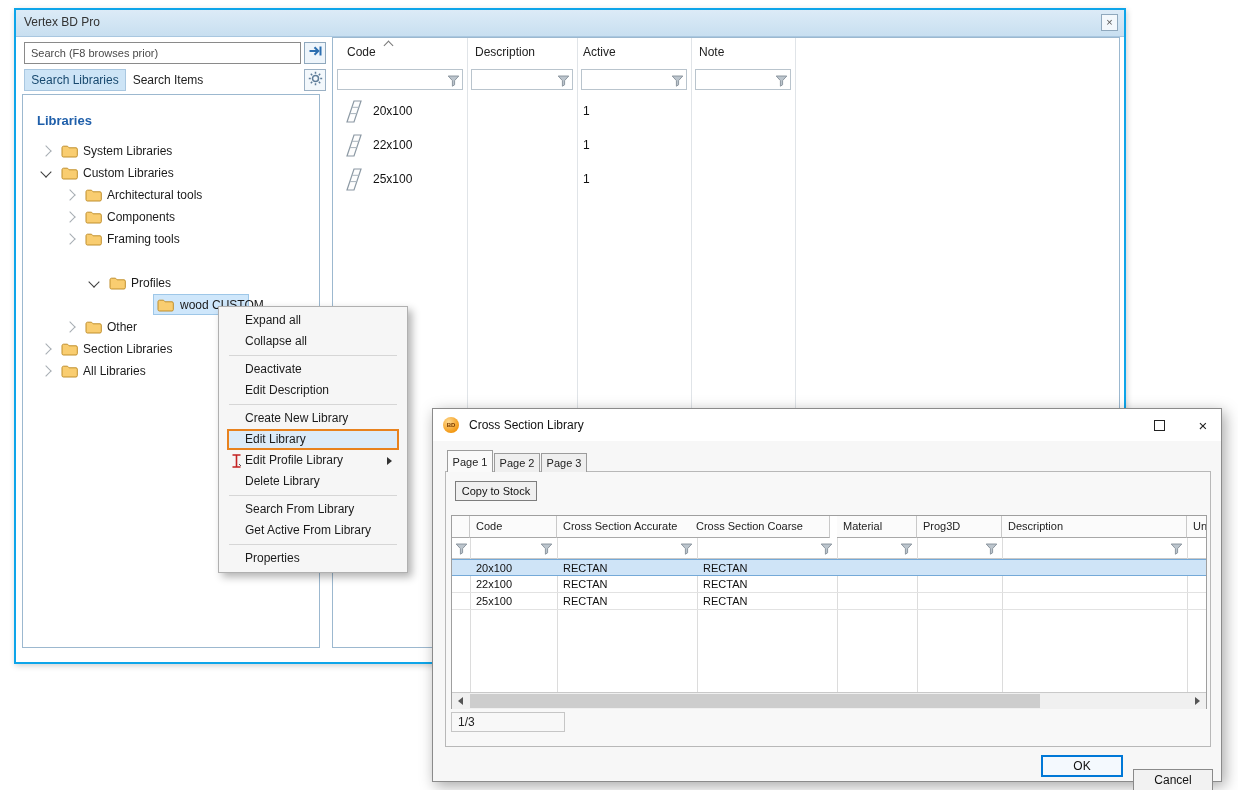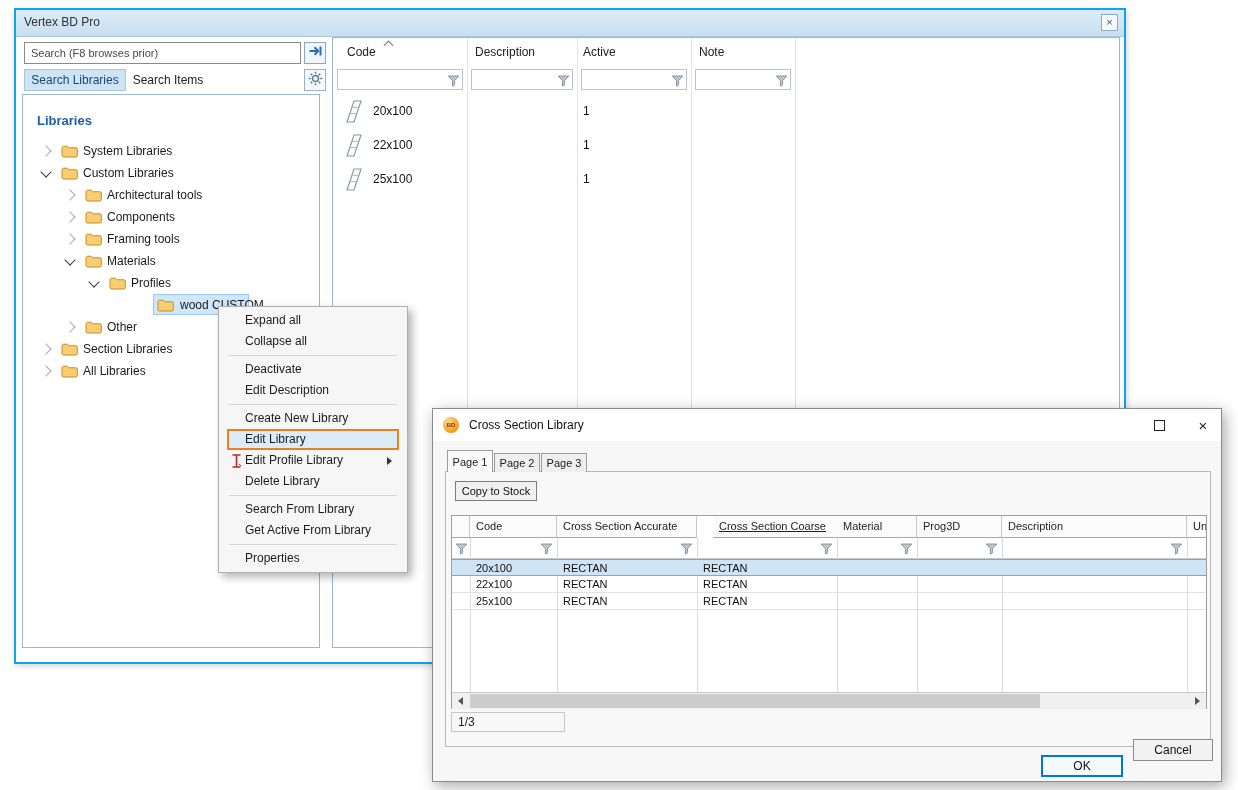--- a/index.html
+++ b/index.html
@@ -90,21 +90,21 @@
   .dg-hscroll { position:absolute; left:0; top:176px; width:754px; height:17px; background:#f0f0f0; border-top:1px solid #c9c9c9; box-sizing:border-box; }
   .sb-btn { position:absolute; top:0; width:17px; height:16px; display:flex; align-items:center; justify-content:center; }
   .tri-left { width:0; height:0; border-right:5px solid #555; border-top:4px solid transparent; border-bottom:4px solid transparent; }
   .tri-right { width:0; height:0; border-left:5px solid #555; border-top:4px solid transparent; border-bottom:4px solid transparent; }
   .sb-thumb { position:absolute; left:18px; top:1px; width:570px; height:14px; background:#cdcdcd; }
 
   .pager { position:absolute; left:18px; top:303px; width:114px; height:20px; border:1px solid #c6c6c6; box-sizing:border-box;
     font-size:12px; color:#222; padding:2px 0 12px 6px; background:#f8f8f8; z-index:2; }
   .ok-btn { position:absolute; left:608px; top:346px; width:82px; height:22px; border:2px solid #0078d7; background:#f4f9fe;
     font-family:"Liberation Sans",sans-serif; font-size:12px; color:#111; z-index:2; }
-  .cancel-btn { position:absolute; left:700px; top:330px; width:80px; height:22px; border:1px solid #8a8a8a; background:#f2f2f2;
+  .cancel-btn { position:absolute; left:700px; top:360px; width:80px; height:22px; border:1px solid #8a8a8a; background:#f2f2f2;
     font-family:"Liberation Sans",sans-serif; font-size:12px; color:#111; z-index:2; }
 </style>
 </head>
 <body>
 
 <div class="stage">
 
   <div class="main-window">
     <div class="mw-titlebar">
       <span class="mw-title">Vertex BD Pro</span>
@@ -173,27 +173,20 @@
       </div>
 
       <div class="tree-row" style="top:133px;">
         <span class="chev" style="left:43px;"></span>
         <span class="folder" style="left:62px;"><svg width="17" height="13" viewBox="0 0 17 13">
               <path d="M1 3c0-1 .5-1.8 1.5-1.8h4l1.6 1.6H15c.8 0 1.3.6 1.3 1.3v6.6c0 .8-.6 1.3-1.3 1.3H2.3C1.5 12 1 11.4 1 10.6Z" fill="#f9cd70" stroke="#c08f2c"></path>
             </svg></span>
         <span class="tlabel" style="left:84px;">Framing tools</span>
       </div>
 
-      <div class="tree-row" style="top:155px;">
-        <span class="chev expanded" style="left:43px;"></span>
-        <span class="folder" style="left:62px;"><svg width="17" height="13" viewBox="0 0 17 13">
-              <path d="M1 3c0-1 .5-1.8 1.5-1.8h4l1.6 1.6H15c.8 0 1.3.6 1.3 1.3v6.6c0 .8-.6 1.3-1.3 1.3H2.3C1.5 12 1 11.4 1 10.6Z" fill="#f9cd70" stroke="#c08f2c"></path>
-            </svg></span>
-        <span class="tlabel" style="left:84px;">Materials</span>
-      </div>
 
       <div class="tree-row" style="top:177px;">
         <span class="chev expanded" style="left:67px;"></span>
         <span class="folder" style="left:86px;"><svg width="17" height="13" viewBox="0 0 17 13">
               <path d="M1 3c0-1 .5-1.8 1.5-1.8h4l1.6 1.6H15c.8 0 1.3.6 1.3 1.3v6.6c0 .8-.6 1.3-1.3 1.3H2.3C1.5 12 1 11.4 1 10.6Z" fill="#f9cd70" stroke="#c08f2c"></path>
             </svg></span>
         <span class="tlabel" style="left:108px;">Profiles</span>
       </div>
 
       <div class="tree-row" style="top:199px;">
@@ -377,21 +370,21 @@
 
     <div class="dlg-content-box"></div>
 
     <button class="copy-stock">Copy to Stock</button>
 
     <div class="dlg-grid">
 
       <div class="dg-hc" style="left:0; width:18px;"></div>
       <div class="dg-hc" style="left:18px; width:87px;"><span>Code</span></div>
       <div class="dg-hc" style="left:105px; width:140px;"><span>Cross Section Accurate</span></div>
-      <div class="dg-hc" style="left:261px; width:140px;text-decoration:underline;"><span>Cross Section Coarse</span></div>
+      <div class="dg-hc" style="left:238px; width:140px;"><span>Cross Section Coarse</span></div>
       <div class="dg-hc" style="left:385px; width:80px;"><span>Material</span></div>
       <div class="dg-hc" style="left:465px; width:85px;"><span>Prog3D</span></div>
       <div class="dg-hc" style="left:550px; width:185px;"><span>Description</span></div>
       <div class="dg-hc" style="left:735px; width:19px; border-right:none;"><span>Un</span></div>
 
       <div class="dg-filter">
         <span class="dg-funnel" style="left:3px;"><svg width="13" height="12" viewBox="0 0 13 12">
               <path d="M1.2 1h10.6L7.6 5.6v4.2l-2.2 1.4V5.6Z" fill="#bcc5cd" stroke="#848f99" stroke-width="0.9"></path>
             </svg></span>
         <span class="dg-funnel" style="left:88px;"><svg width="13" height="12" viewBox="0 0 13 12">

